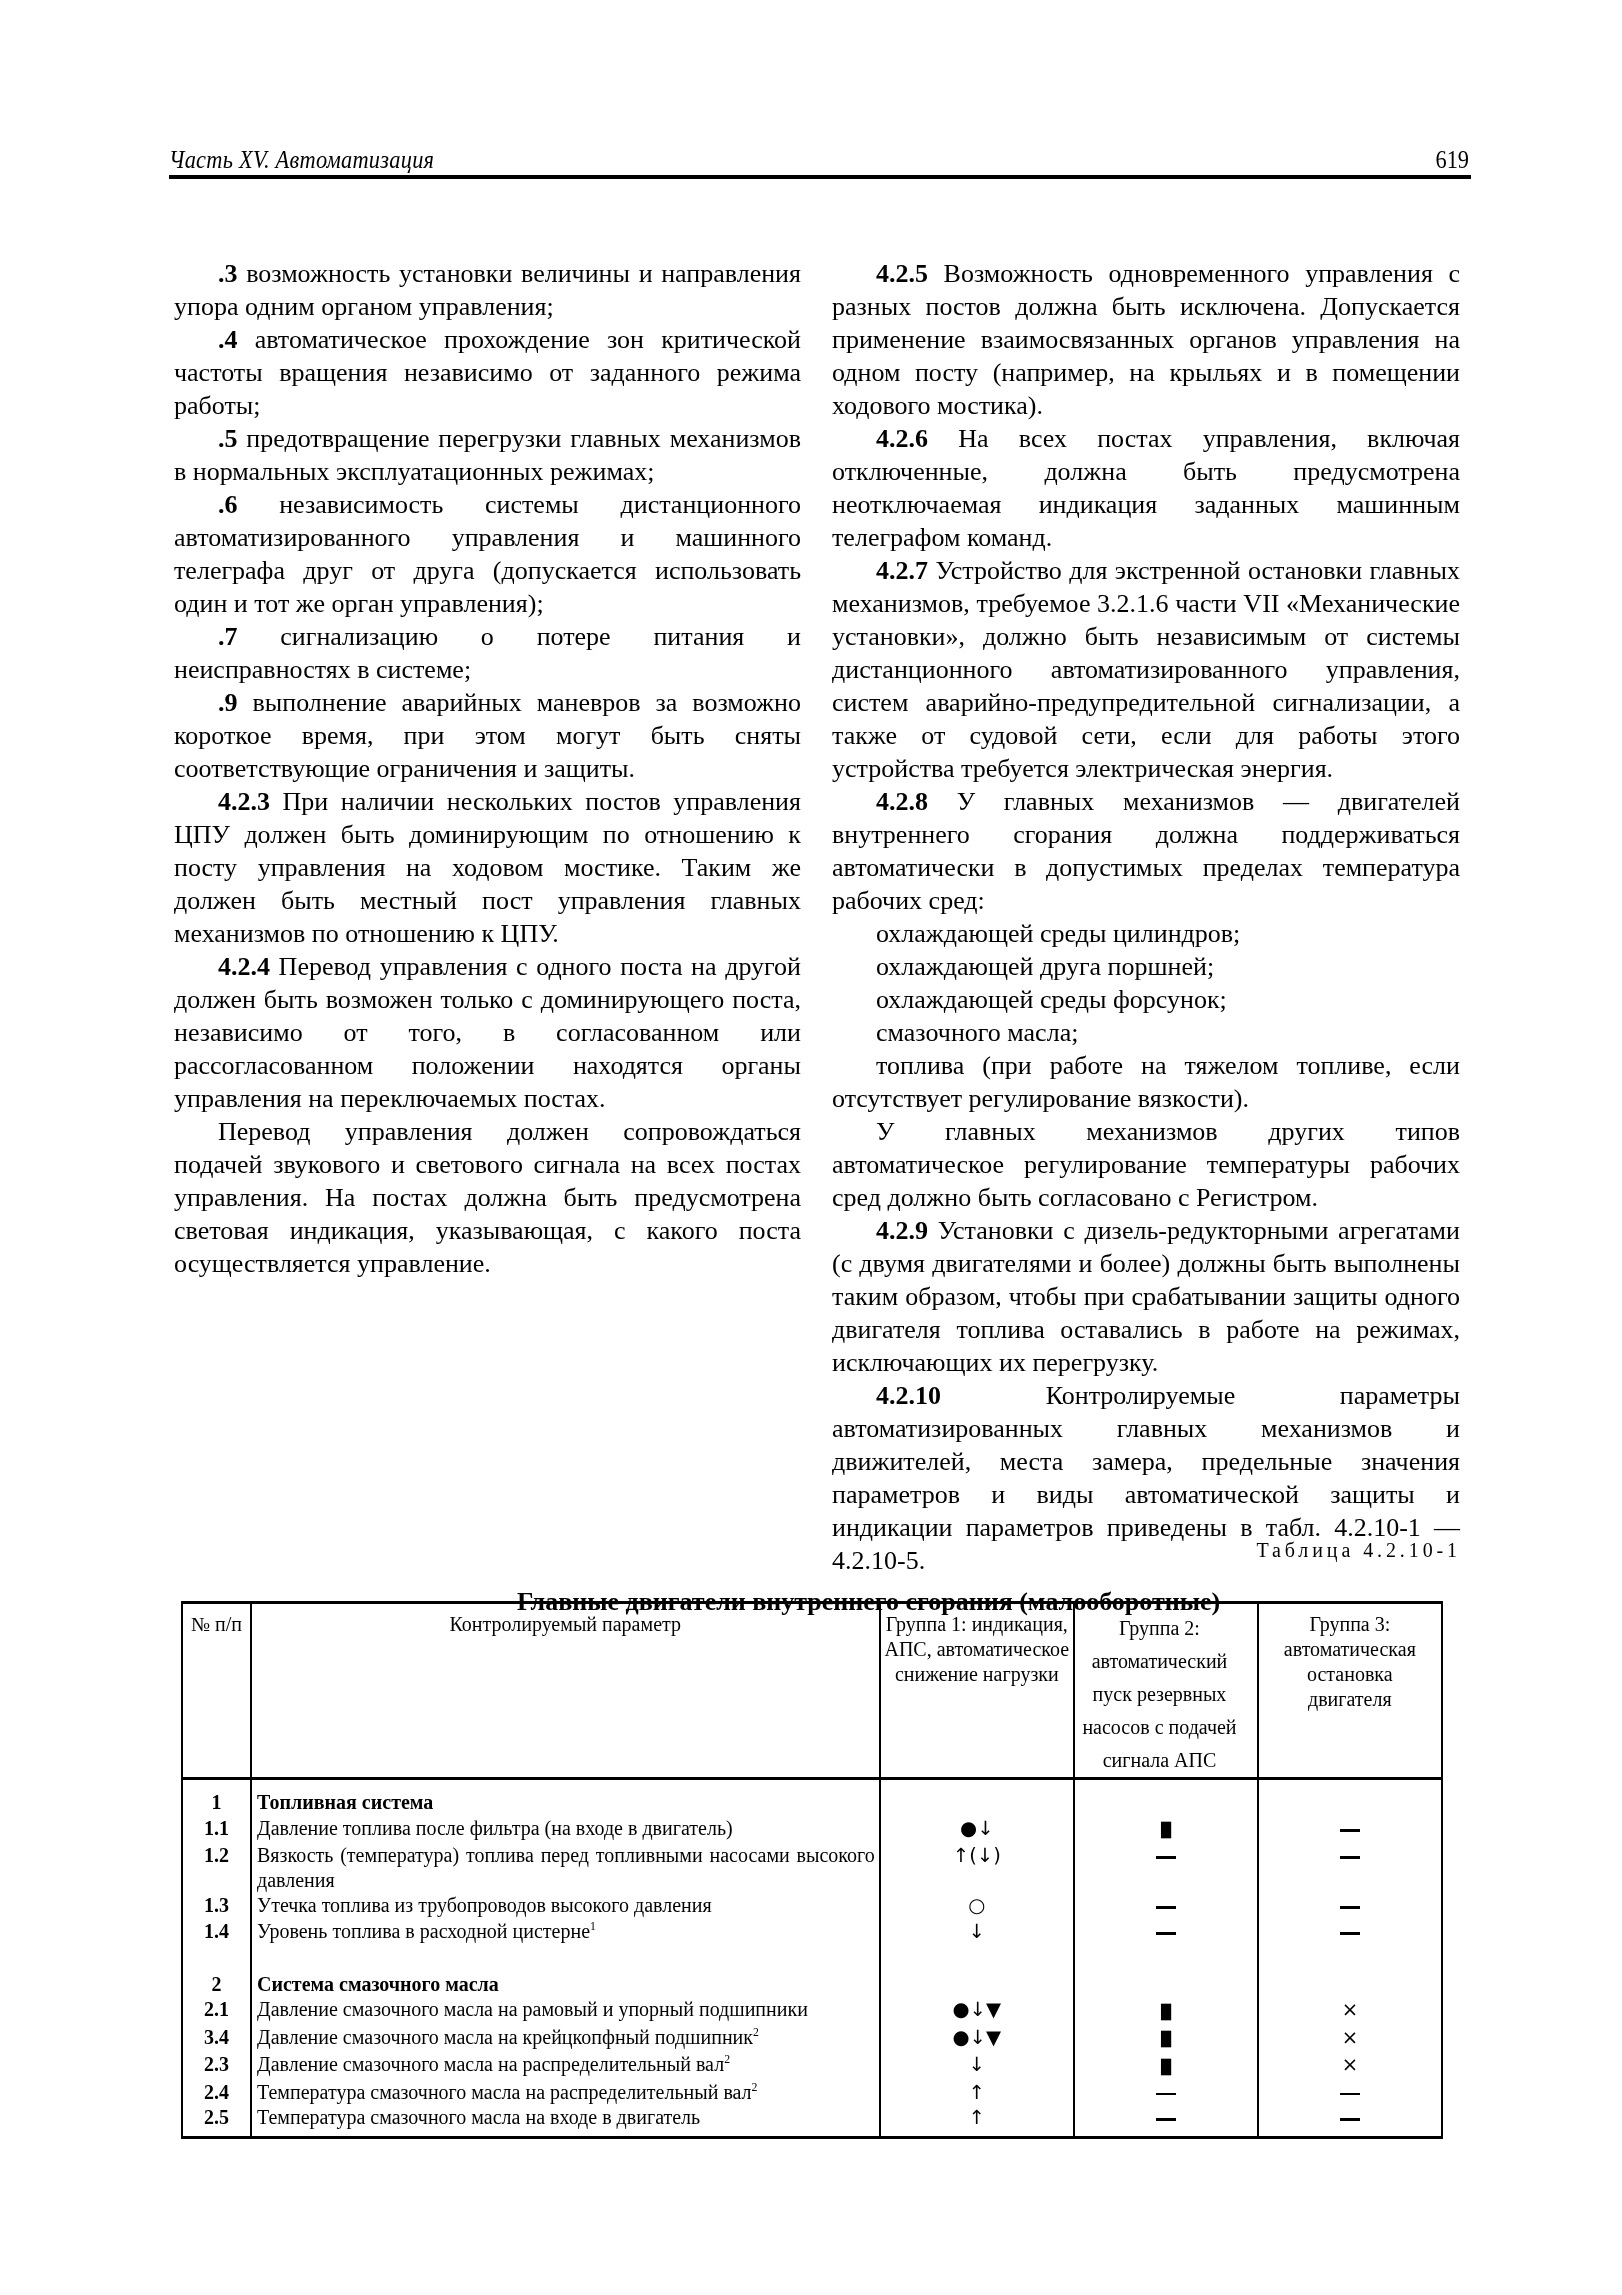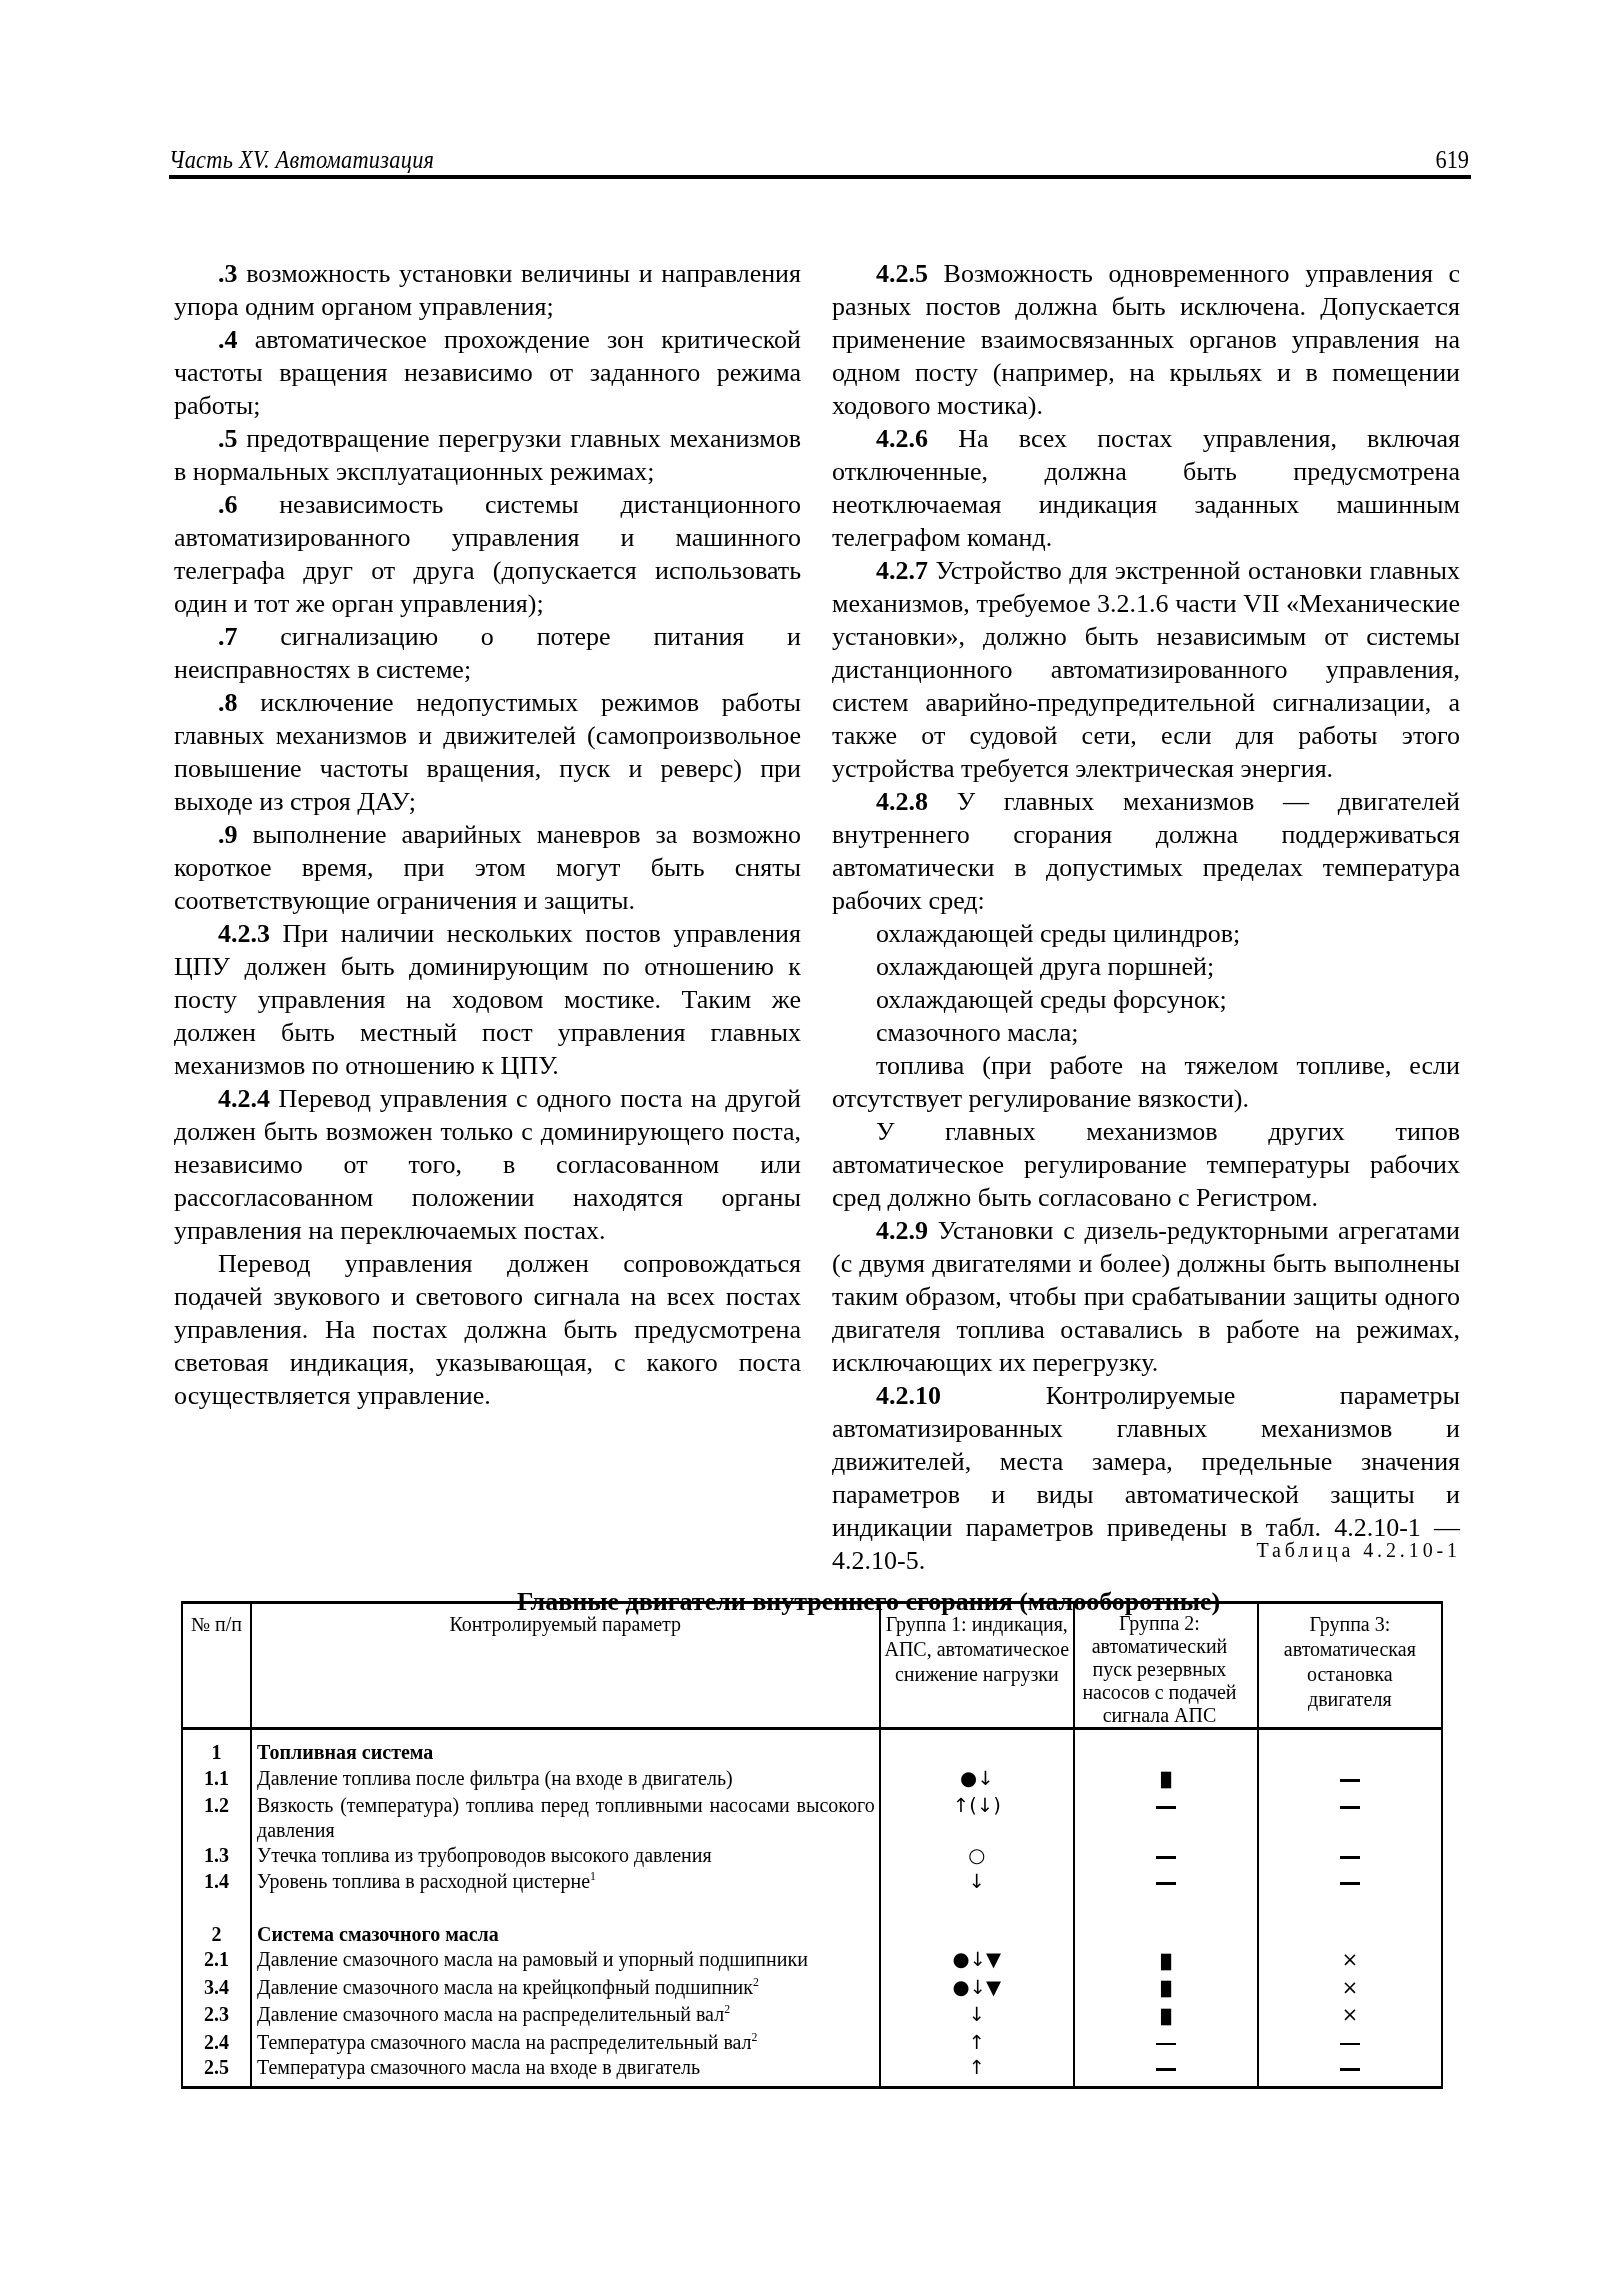--- a/index.html
+++ b/index.html
@@ -71,21 +71,20 @@
   <span class="pageno">619</span>
 </div>
 <div class="header-rule"></div>
 
 <div class="col left">
   <p><b>.3</b><span> возможность установки величины и направления упора одним органом управления;</span></p>
   <p><b>.4</b><span> автоматическое прохождение зон критической частоты вращения независимо от заданного режима работы;</span></p>
   <p><b>.5</b><span> предотвращение перегрузки главных механизмов в нормальных эксплуатационных режимах;</span></p>
   <p><b>.6</b><span> независимость системы дистанционного автоматизированного управления и машинного телеграфа друг от друга (допускается использовать один и тот же орган управления);</span></p>
   <p><b>.7</b><span> сигнализацию о потере питания и неисправностях в системе;</span></p>
-  <p><b>.8</b><span> исключение недопустимых режимов работы главных механизмов и движителей (самопроизвольное повышение частоты вращения, пуск и реверс) при выходе из строя ДАУ;</span></p>
   <p><b>.9</b><span> выполнение аварийных маневров за возможно короткое время, при этом могут быть сняты соответствующие ограничения и защиты.</span></p>
   <p><b>4.2.3</b><span> При наличии нескольких постов управления ЦПУ должен быть доминирующим по отношению к посту управления на ходовом мостике. Таким же должен быть местный пост управления главных механизмов по отношению к ЦПУ.</span></p>
   <p><b>4.2.4</b><span> Перевод управления с одного поста на другой должен быть возможен только с доминирующего поста, независимо от того, в согласованном или рассогласованном положении находятся органы управления на переключаемых постах.</span></p>
   <p><span>Перевод управления должен сопровождаться подачей звукового и светового сигнала на всех постах управления. На постах должна быть предусмотрена световая индикация, указывающая, с какого поста осуществляется управление.</span></p>
 </div>
 
 <div class="col right">
   <p><b>4.2.5</b><span> Возможность одновременного управления с разных постов должна быть исключена. Допускается применение взаимосвязанных органов управления на одном посту (например, на крыльях и в помещении ходового мостика).</span></p>
   <p><b>4.2.6</b><span> На всех постах управления, включая отключенные, должна быть предусмотрена неотключаемая индикация заданных машинным телеграфом команд.</span></p>
   <p><b>4.2.7</b><span> Устройство для экстренной остановки главных механизмов, требуемое 3.2.1.6 части VII «Механические установки», должно быть независимым от системы дистанционного автоматизированного управления, систем аварийно-предупредительной сигнализации, а также от судовой сети, если для работы этого устройства требуется электрическая энергия.</span></p>
@@ -102,21 +101,21 @@
 
 <div class="tbl-num">Таблица 4.2.10-1</div>
 <div class="tbl-title">Главные двигатели внутреннего сгорания (малооборотные)</div>
 
 <table class="main">
   <thead>
     <tr>
       <th style="width:69px">№ п/п</th>
       <th style="width:643px">Контролируемый параметр</th>
       <th style="width:190px;padding-left:2.6px;padding-right:2.6px">Группа 1: индикация, АПС, автоматическое снижение нагрузки</th>
-      <th style="width:168px;padding-left:1.3px;padding-right:14px;line-height:23px">Группа 2: автоматический пуск резервных насосов с подачей сигнала АПС</th>
+      <th style="width:168px;padding-left:1.3px;padding-right:14px;line-height:33px">Группа 2: автоматический пуск резервных насосов с подачей сигнала АПС</th>
       <th style="width:174px;padding-left:5.2px;padding-right:5.2px">Группа 3: автоматическая остановка двигателя</th>
     </tr>
   </thead>
   <tbody id="tbody">
     <tr class="top-pad">
         <td></td>
         <td></td>
         <td></td>
         <td></td>
         <td></td>

